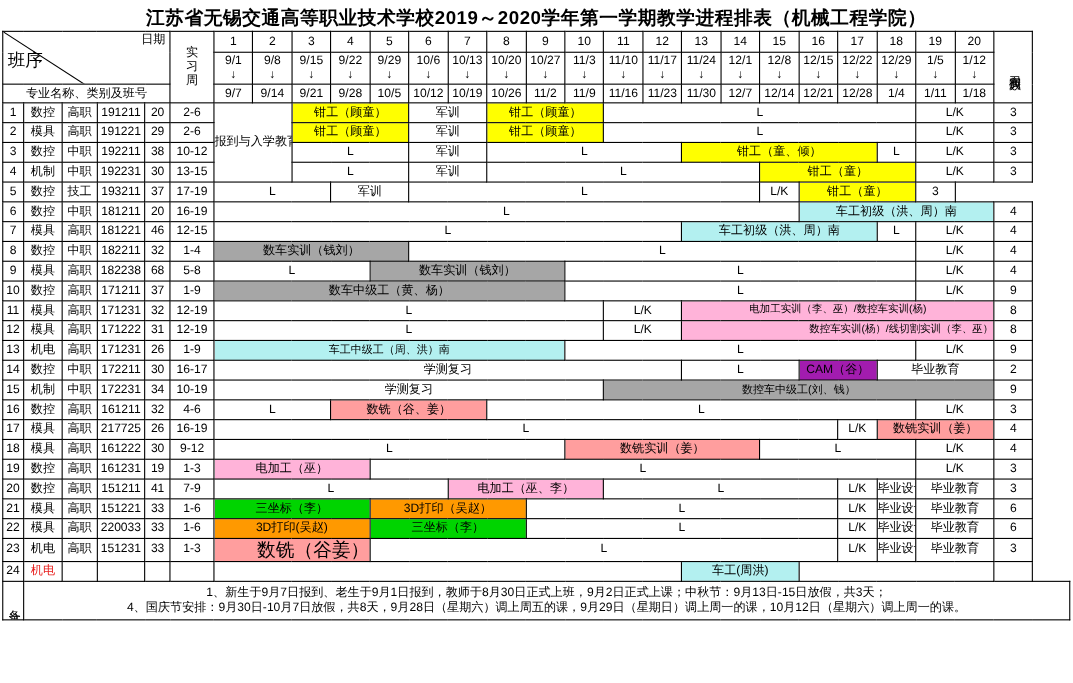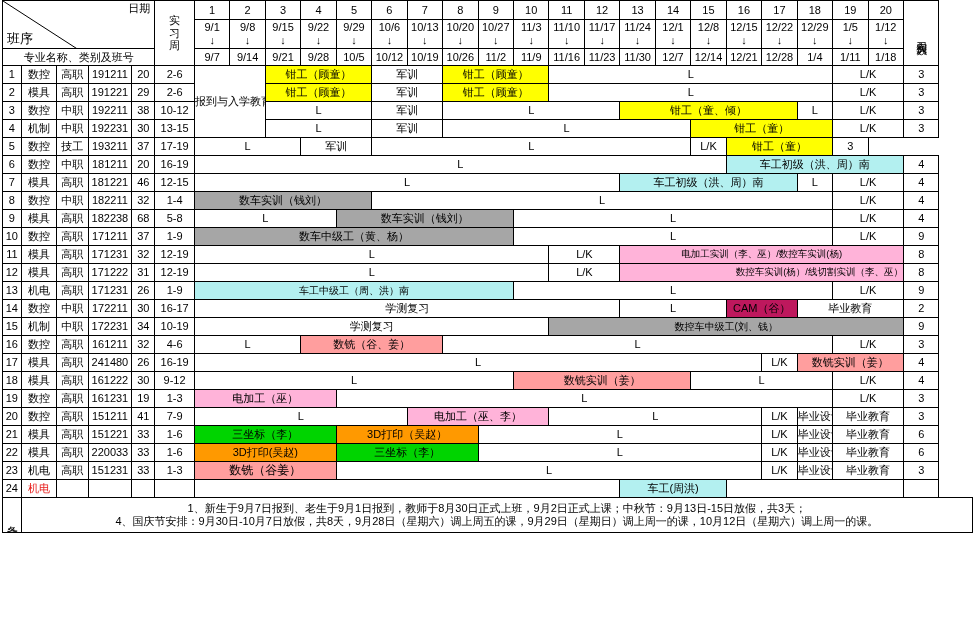--- a/index.html
+++ b/index.html
@@ -5,32 +5,33 @@
   html,body{margin:0;padding:0;background:#fff;}
   body{font-family:"Liberation Sans","DejaVu Sans",sans-serif;color:#000;}
   #page{width:975px;height:621px;position:relative;overflow:hidden;}
   .title{text-align:center;font-size:17px;font-weight:bold;letter-spacing:0.5px;padding-top:5px;}
   .subtitle{text-align:right;font-size:11px;padding-right:12px;padding-top:3px;padding-bottom:2px;}
   table.main{border-collapse:collapse;table-layout:fixed;width:971px;margin-left:2px;}
   table.main td,table.main th{border:1px solid #000;font-size:11px;text-align:center;vertical-align:middle;padding:0;line-height:1.15;overflow:hidden;white-space:nowrap;}
   .hdr-week{font-size:11px;}
   .diag{position:relative;padding:0;}
   .diag .l1{position:absolute;right:4px;top:1px;font-size:11px;}
-  .diag .l2{position:absolute;left:4px;bottom:1px;font-size:13px;}
+  .diag .l2{position:absolute;left:4px;bottom:11px;font-size:16px;}
   .diag svg{position:absolute;left:0;top:0;}
   .cls-col{font-size:11px;}
   .vert{writing-mode:vertical-rl;text-orientation:upright;letter-spacing:1px;line-height:1;}
   .notes{font-size:11px;text-align:left;padding:2px 4px;line-height:1.45;white-space:normal;}
   .red{color:#e8201e;}
   .sx{font-size:10px;}
 </style>
 </head>
 <body>
 
 <div id="page">
+  <div class="title">江苏省无锡交通高等职业技术学校2019～2020学年第一学期教学进程排表（机械工程学院）</div>
   <table class="main">
     <colgroup>
       <col style="width:18px">
         <col style="width:34px">
         <col style="width:30px">
         <col style="width:42px">
         <col style="width:22px">
         <col style="width:38px">
       <col style="width:34px">
         <col style="width:34px">
@@ -303,21 +304,21 @@
         </tr>
         <tr>
           <td class="cls-col" style="height:17px;">14</td>
           <td class="cls-col">数控</td>
           <td class="cls-col">中职</td>
           <td class="cls-col">172211</td>
           <td class="cls-col">30</td>
           <td class="cls-col">16-17</td>
           <td style="background:#ffffff;font-size:11px;" colspan="12">学测复习</td>
           <td style="background:#ffffff;font-size:11px;" colspan="3">L</td>
-          <td style="background:#be185d;font-size:11px;" colspan="2">CAM（谷）</td>
+          <td style="background:#a21caf;font-size:11px;" colspan="2">CAM（谷）</td>
           <td style="background:#ffffff;font-size:11px;" colspan="3">毕业教育</td>
           <td class="cls-col">2</td>
         </tr>
         <tr>
           <td class="cls-col" style="height:17px;">15</td>
           <td class="cls-col">机制</td>
           <td class="cls-col">中职</td>
           <td class="cls-col">172231</td>
           <td class="cls-col">34</td>
           <td class="cls-col">10-19</td>
@@ -335,21 +336,21 @@
           <td style="background:#ffffff;font-size:11px;" colspan="3">L</td>
           <td style="background:#ff9e9e;font-size:11px;" colspan="4">数铣（谷、姜）</td>
           <td style="background:#ffffff;font-size:11px;" colspan="11">L</td>
           <td style="background:#ffffff;font-size:11px;" colspan="2">L/K</td>
           <td class="cls-col">3</td>
         </tr>
         <tr>
           <td class="cls-col" style="height:17px;">17</td>
           <td class="cls-col">模具</td>
           <td class="cls-col">高职</td>
-          <td class="cls-col">241480</td>
+          <td class="cls-col">217725</td>
           <td class="cls-col">26</td>
           <td class="cls-col">16-19</td>
           <td style="background:#ffffff;font-size:11px;" colspan="16">L</td>
           <td style="background:#ffffff;font-size:11px;">L/K</td>
           <td style="background:#ff9e9e;font-size:11px;" colspan="3">数铣实训（姜）</td>
           <td class="cls-col">4</td>
         </tr>
         <tr>
           <td class="cls-col" style="height:17px;">18</td>
           <td class="cls-col">模具</td>
@@ -420,21 +421,21 @@
           <td style="background:#ffffff;font-size:11px;" colspan="2">毕业教育</td>
           <td class="cls-col">6</td>
         </tr>
         <tr>
           <td class="cls-col" style="height:17px;">23</td>
           <td class="cls-col">机电</td>
           <td class="cls-col">高职</td>
           <td class="cls-col">151231</td>
           <td class="cls-col">33</td>
           <td class="cls-col">1-3</td>
-          <td style="background:#ff9e9e;font-size:12px;" colspan="4">数铣（谷姜）</td>
+          <td style="background:#ff9e9e;font-size:17px;text-align:right;" colspan="4">数铣（谷姜）</td>
           <td style="background:#ffffff;font-size:11px;" colspan="12">L</td>
           <td style="background:#ffffff;font-size:11px;">L/K</td>
           <td style="background:#ffffff;font-size:11px;">毕业设计</td>
           <td style="background:#ffffff;font-size:11px;" colspan="2">毕业教育</td>
           <td class="cls-col">3</td>
         </tr>
         <tr>
           <td class="cls-col" style="height:17px;">24</td>
           <td class="cls-col red">机电</td>
           <td class="cls-col"></td>

